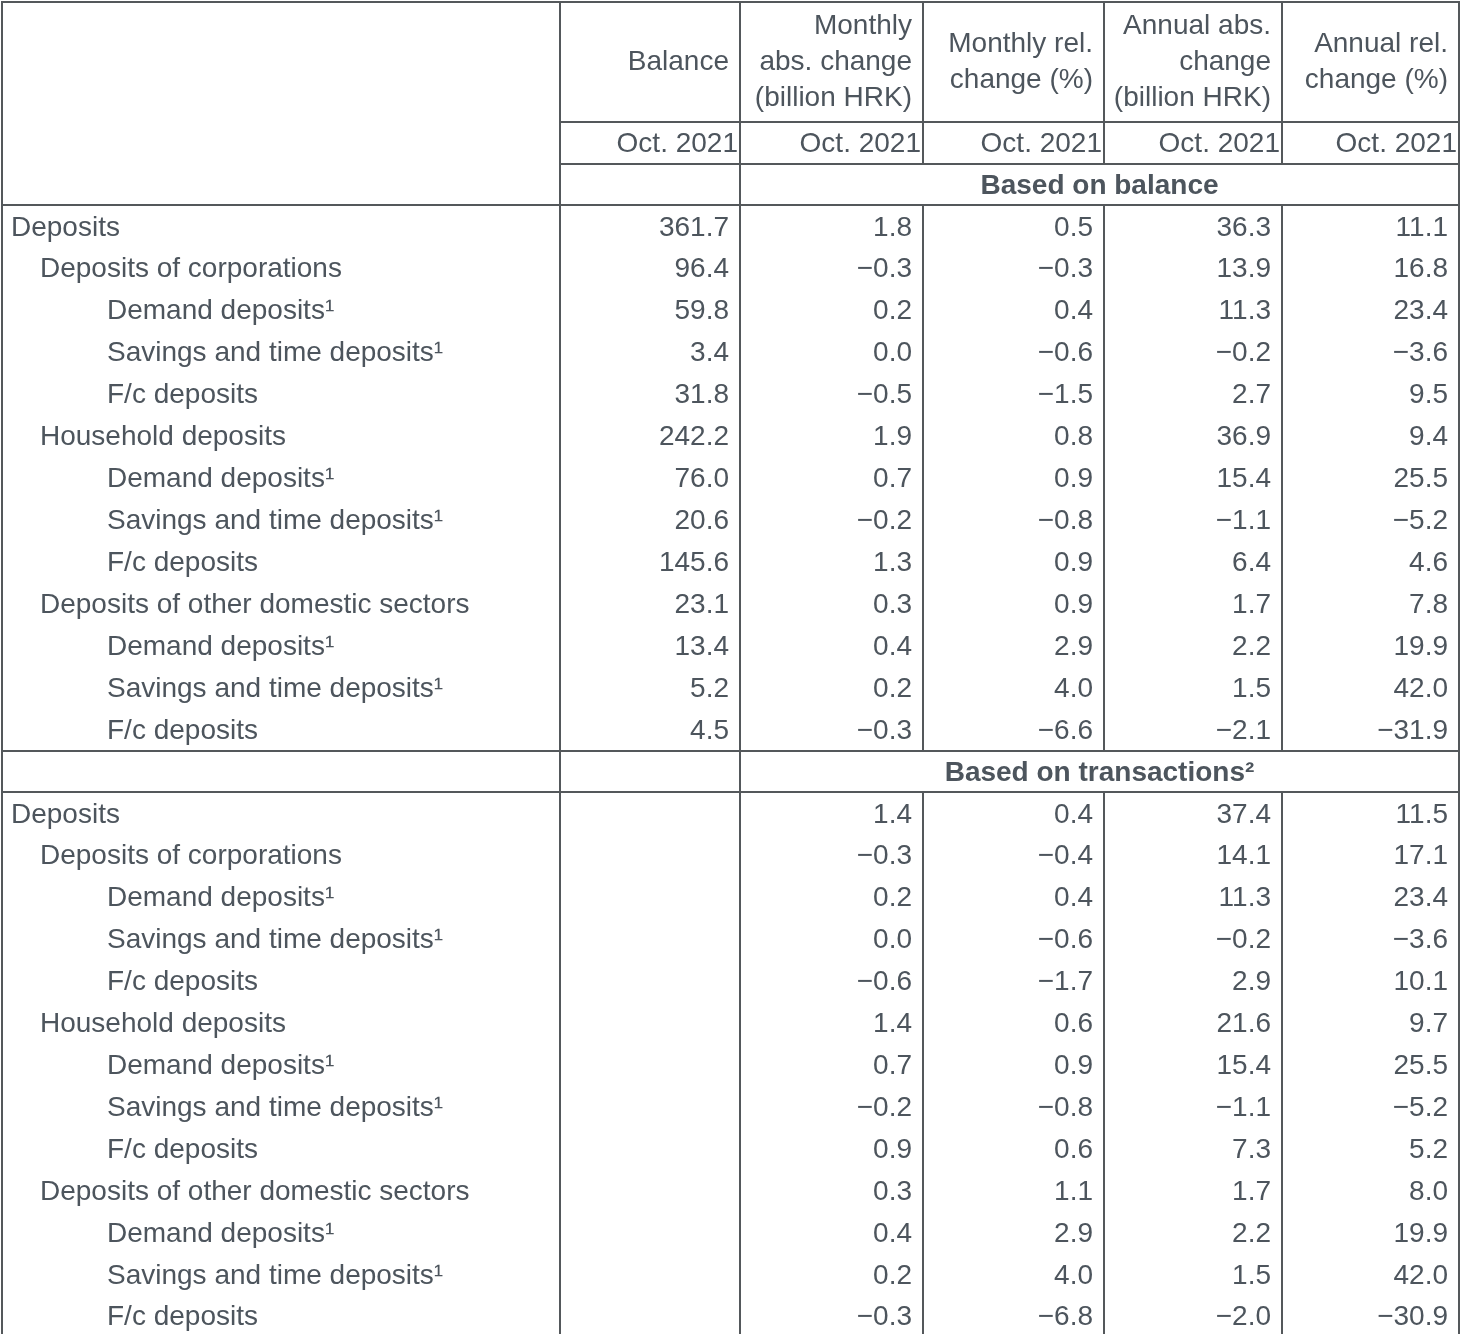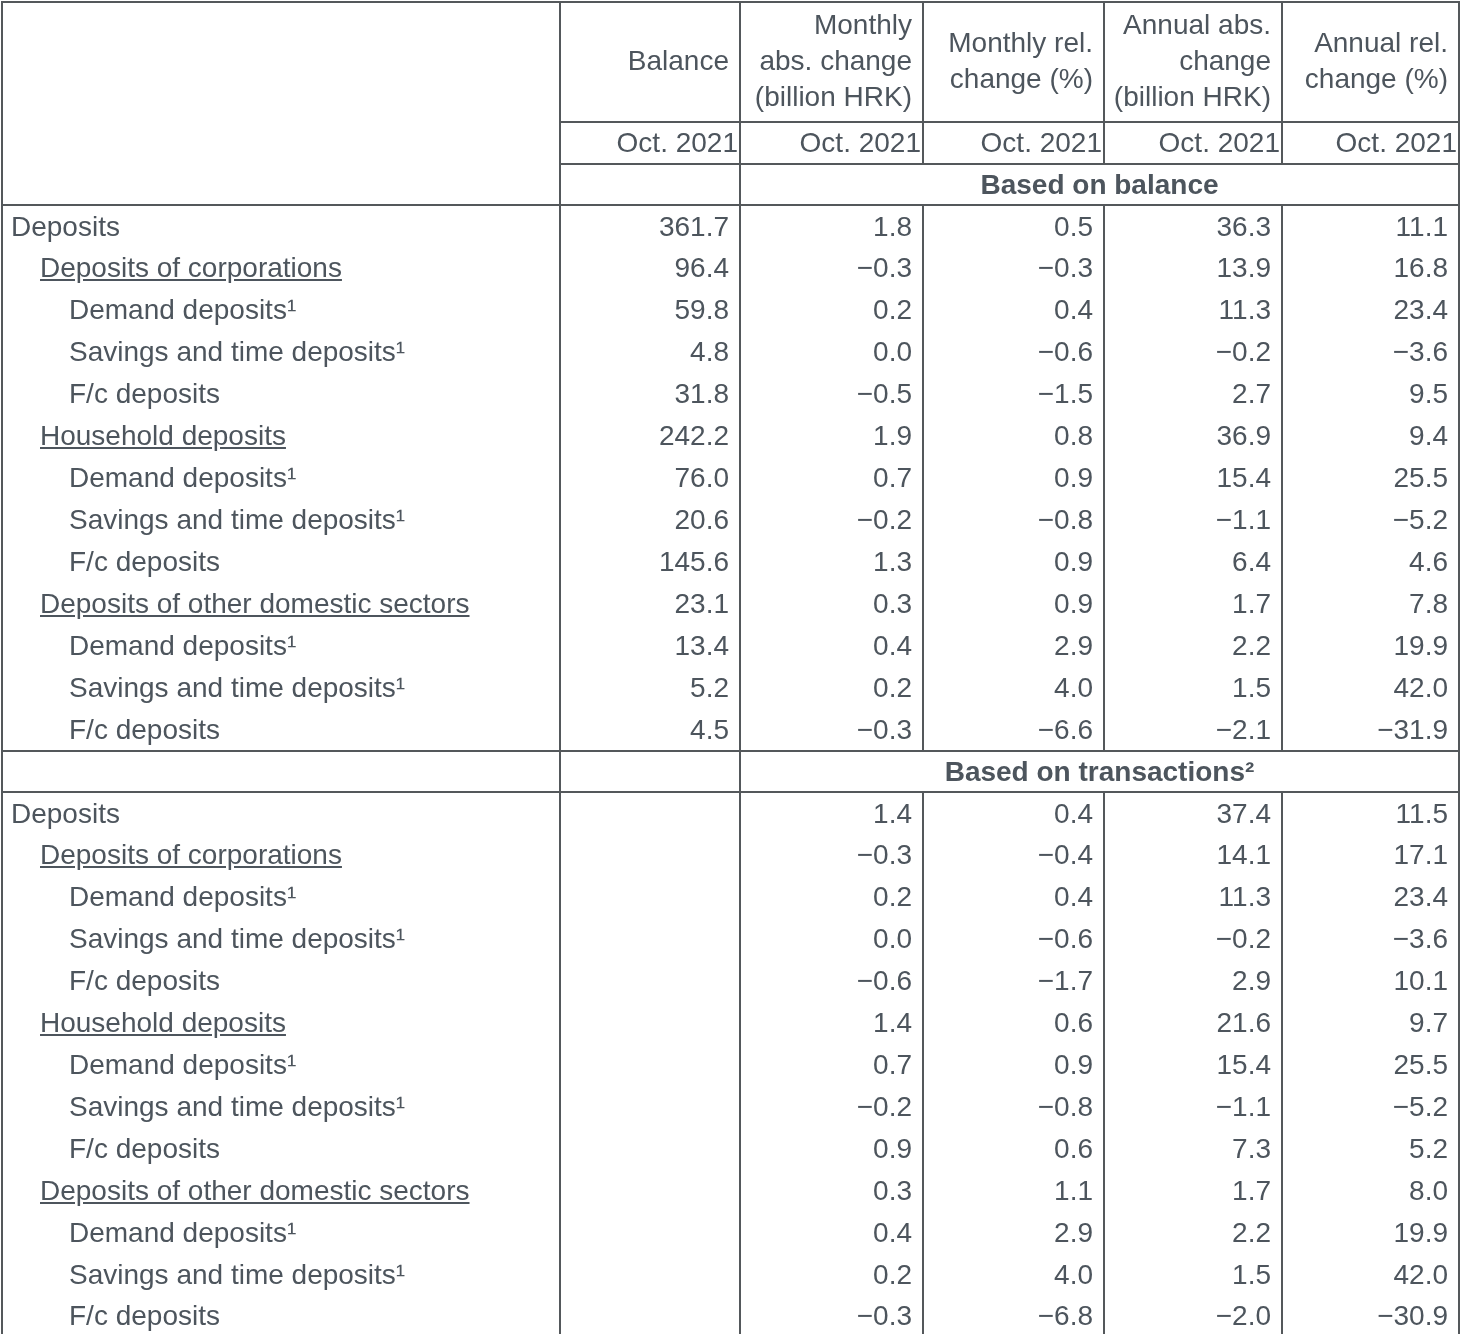--- a/index.html
+++ b/index.html
@@ -76,22 +76,22 @@
     border-bottom:2px solid var(--line);
   }
   
   tr.data-row{height:42px;margin-top:48px;}
   td.label-cell{
     text-align:left;
     vertical-align:middle;
     white-space:nowrap;
   }
   td.indent-0{padding-left:8px;}
-  td.indent-1{padding-left:37px;text-decoration:underline;}
-  td.indent-2{padding-left:66px;}
+  td.indent-1{padding-left:37px;}
+  td.indent-2{padding-left:104px;}
   td.num{
     text-align:right;
     vertical-align:middle;
     padding-right:10px;
   }
 </style>
 </head>
 <body>
 
 <div class="page">
@@ -151,21 +151,21 @@
         <tr class="data-row">
           <td class="label-cell indent-2">Demand deposits¹</td>
           <td class="num">59.8</td>
           <td class="num">0.2</td>
           <td class="num">0.4</td>
           <td class="num">11.3</td>
           <td class="num">23.4</td>
         </tr>
         <tr class="data-row">
           <td class="label-cell indent-2">Savings and time deposits¹</td>
-          <td class="num">4.8</td>
+          <td class="num">3.4</td>
           <td class="num">0.0</td>
           <td class="num">−0.6</td>
           <td class="num">−0.2</td>
           <td class="num">−3.6</td>
         </tr>
         <tr class="data-row">
           <td class="label-cell indent-2">F/c deposits</td>
           <td class="num">31.8</td>
           <td class="num">−0.5</td>
           <td class="num">−1.5</td>

